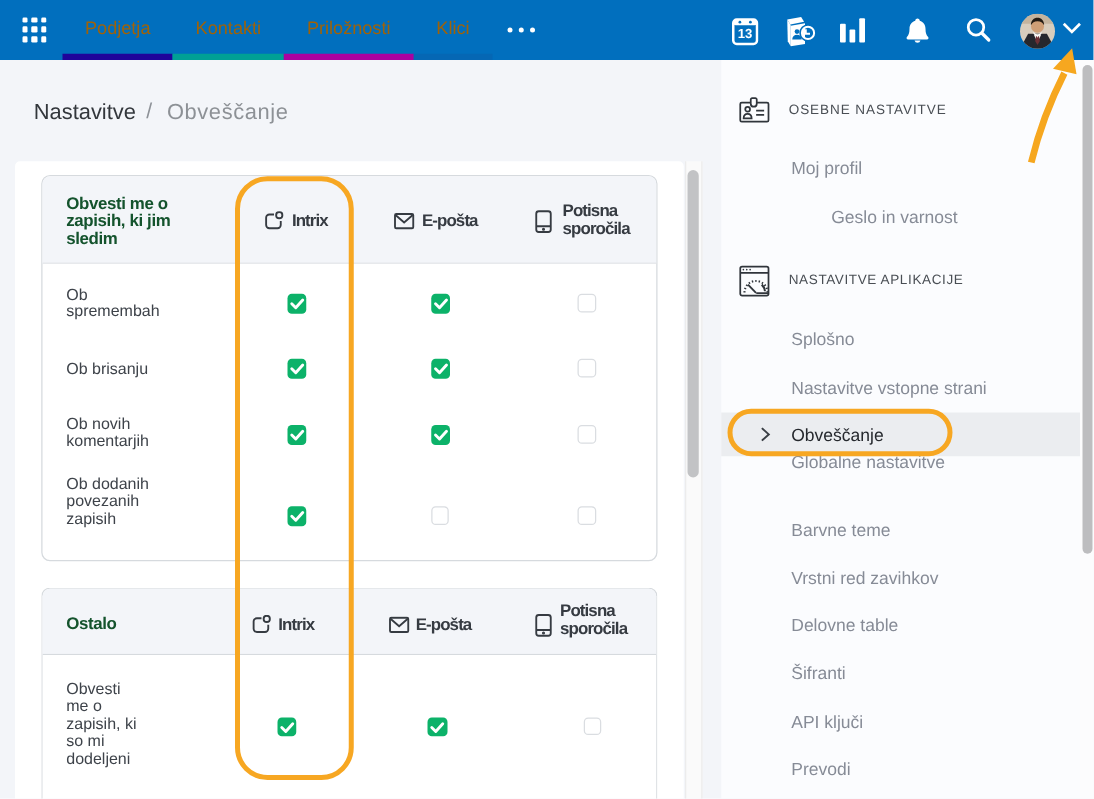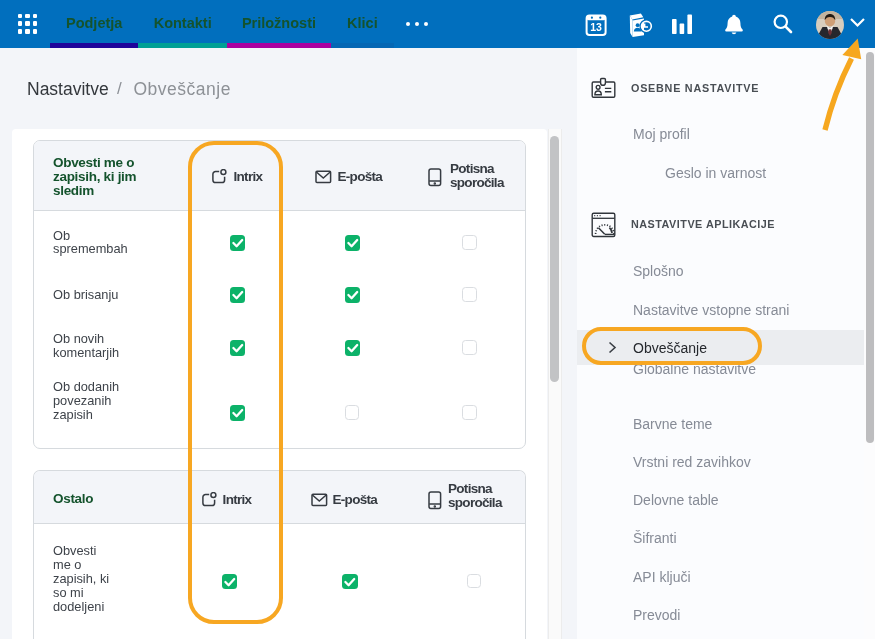--- a/index.html
+++ b/index.html
@@ -3,31 +3,31 @@
 <meta charset="utf-8">
 <style>
   html,body{margin:0;padding:0;}
   #stage{position:relative;width:875px;height:639px;overflow:hidden;
     font-family:"Liberation Sans",sans-serif;background:#f3f5f9;}
   .abs{position:absolute;}
   .txt{position:absolute;white-space:nowrap;line-height:20px;}
   
   #topbar{position:absolute;left:0;top:0;width:875px;height:47.7px;background:#016fbe;}
   .ul{position:absolute;top:42.5px;height:5.2px;}
-  .tab{position:absolute;top:1.5px;height:42.5px;color:#14532d;font-size:14.5px;
-    display:flex;align-items:center;justify-content:center;font-weight:bold;}
+  .tab{position:absolute;top:1.5px;height:42.5px;color:#a16207;font-size:14.5px;
+    display:flex;align-items:center;justify-content:center;}
   
   .gsq{position:absolute;width:4.6px;height:4.6px;background:#fff;border-radius:1.1px;}
   
   .cb{position:absolute;width:15.5px;height:15.5px;border-radius:3.5px;}
   .cbg{background:#0cb269;}
   .cbe{background:#fff;border:1.5px solid #dadde1;width:12.5px;height:12.5px;}
   
   .side{position:absolute;left:633px;font-size:14px;color:#868b96;white-space:nowrap;line-height:20px;}
-  .hdrlbl{position:absolute;left:631px;font-size:10.8px;font-weight:bold;letter-spacing:0.5px;color:#494e54;white-space:nowrap;line-height:20px;}
+  .hdrlbl{position:absolute;left:631px;font-size:10.8px;font-weight:normal;letter-spacing:0.5px;color:#494e54;white-space:nowrap;line-height:20px;}
   .thead{font-weight:bold;font-size:13.5px;letter-spacing:-0.3px;color:#14532d;}
   .thead2{font-weight:bold;font-size:13.5px;letter-spacing:-0.7px;color:#363b42;}
   .rowtxt{font-size:12.8px;color:#3e434a;line-height:20px;}
 </style>
 </head>
 <body>
 <div id="stage">
 
   <div class="abs" style="left:12px;top:128.5px;width:535px;height:511px;background:#fff;border-radius:4px 4px 0 0;"></div>
 

